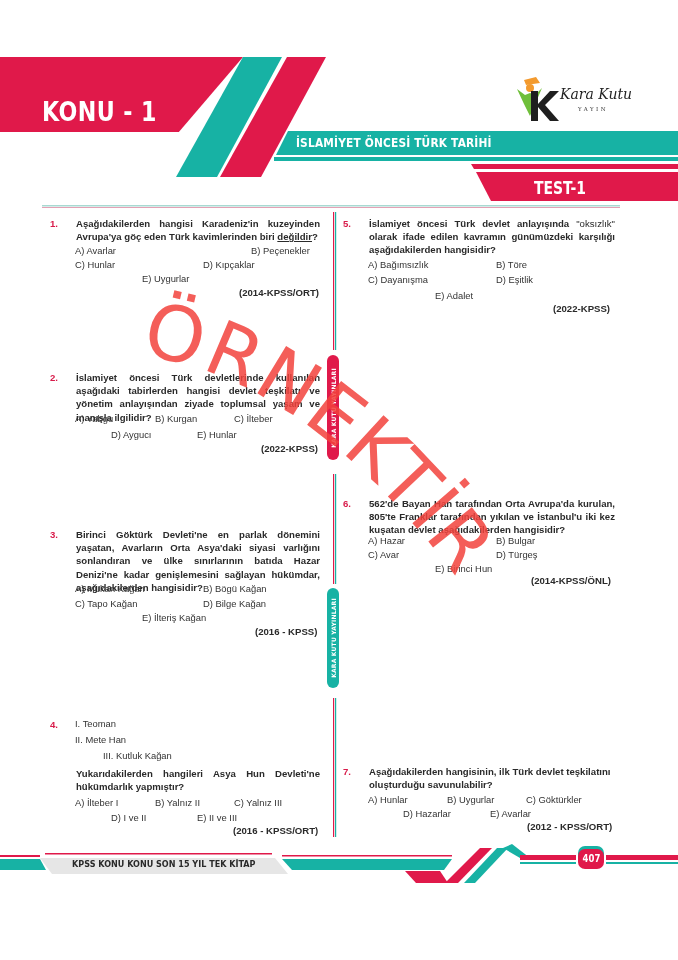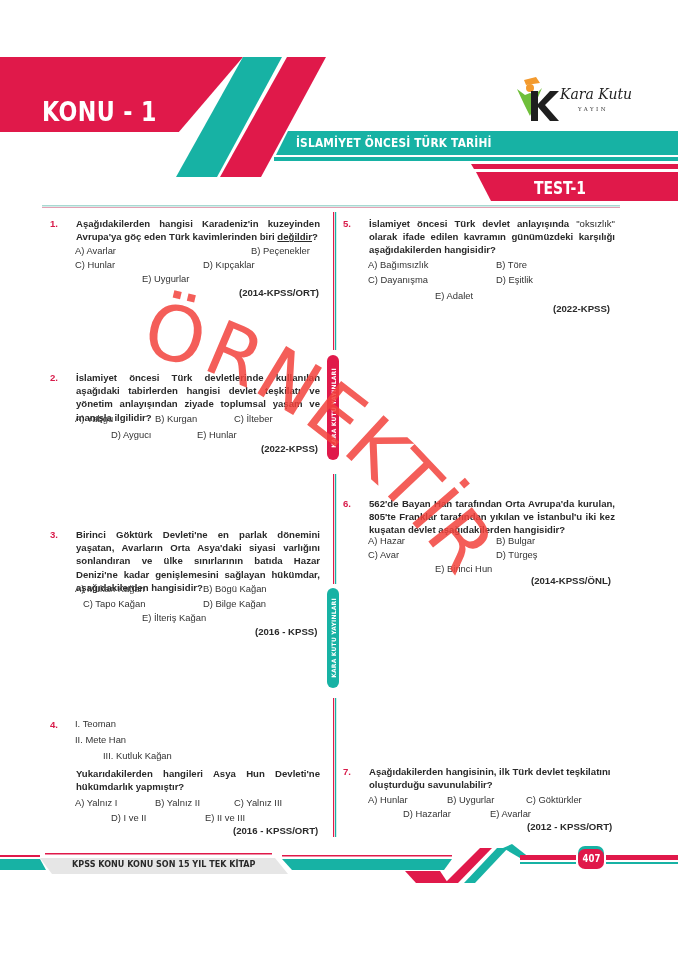--- a/index.html
+++ b/index.html
@@ -154,39 +154,39 @@
 <span class="opt" style="left:111px;top:429px;">D) Aygucı</span>
 <span class="opt" style="left:197px;top:429px;">E) Hunlar</span>
 <span class="src" style="left:261px;top:443px;">(2022-KPSS)</span>
 
 <div class="q" style="left:50px;top:528px;width:270px;">
   <span class="num">3.</span>
   <div class="stem" style="width:244px;">Birinci Göktürk Devleti'ne en parlak dönemini yaşatan, Avarların Orta Asya'daki siyasi varlığını sonlandıran ve ülke sınırlarının batıda Hazar Denizi'ne kadar genişlemesini sağlayan hükümdar, aşağıdakilerden hangisidir?</div>
 </div>
 <span class="opt" style="left:75px;top:583px;">A) Mukan Kağan</span>
 <span class="opt" style="left:203px;top:583px;">B) Bögü Kağan</span>
-<span class="opt" style="left:75px;top:598px;margin-left:8px;">C) Tapo Kağan</span>
+<span class="opt" style="left:75px;top:598px;">C) Tapo Kağan</span>
 <span class="opt" style="left:203px;top:598px;">D) Bilge Kağan</span>
 <span class="opt" style="left:142px;top:612px;">E) İlteriş Kağan</span>
 <span class="src" style="left:255px;top:626px;">(2016 - KPSS)</span>
 
 <div class="q" style="left:50px;top:718px;width:270px;">
   <span class="num">4.</span>
 </div>
 <span class="roman" style="left:75px;top:718px;">I.  Teoman</span>
 <span class="roman" style="left:75px;top:734px;">II.  Mete Han</span>
 <span class="roman" style="left:75px;top:750px;padding-left:28px;">III. Kutluk Kağan</span>
 <div class="q" style="left:50px;top:767px;width:270px;">
   <div class="stem" style="width:244px;">Yukarıdakilerden hangileri Asya Hun Devleti'ne hükümdarlık yapmıştır?</div>
 </div>
-<span class="opt" style="left:75px;top:797px;">A) Yalnız I</span>
+<span class="opt" style="left:75px;top:797px;">A) İlteber I</span>
 <span class="opt" style="left:155px;top:797px;">B) Yalnız II</span>
 <span class="opt" style="left:234px;top:797px;">C) Yalnız III</span>
 <span class="opt" style="left:111px;top:812px;">D) I ve II</span>
-<span class="opt" style="left:205px;top:812px;">E) II ve III</span>
+<span class="opt" style="left:197px;top:812px;">E) II ve III</span>
 <span class="src" style="left:233px;top:825px;">(2016 - KPSS/ORT)</span>
 
 <div class="q" style="left:343px;top:217px;width:270px;">
   <span class="num">5.</span>
   <div class="stem" style="width:246px;">
     <span>İslamiyet öncesi Türk devlet anlayışında </span><span class="quote">"oksızlık"</span><span> olarak ifade edilen kavramın günümüzdeki karşılığı aşağıdakilerden hangisidir?</span>
   </div>
 </div>
 <span class="opt" style="left:368px;top:259px;">A) Bağımsızlık</span>
 <span class="opt" style="left:496px;top:259px;">B) Töre</span>

